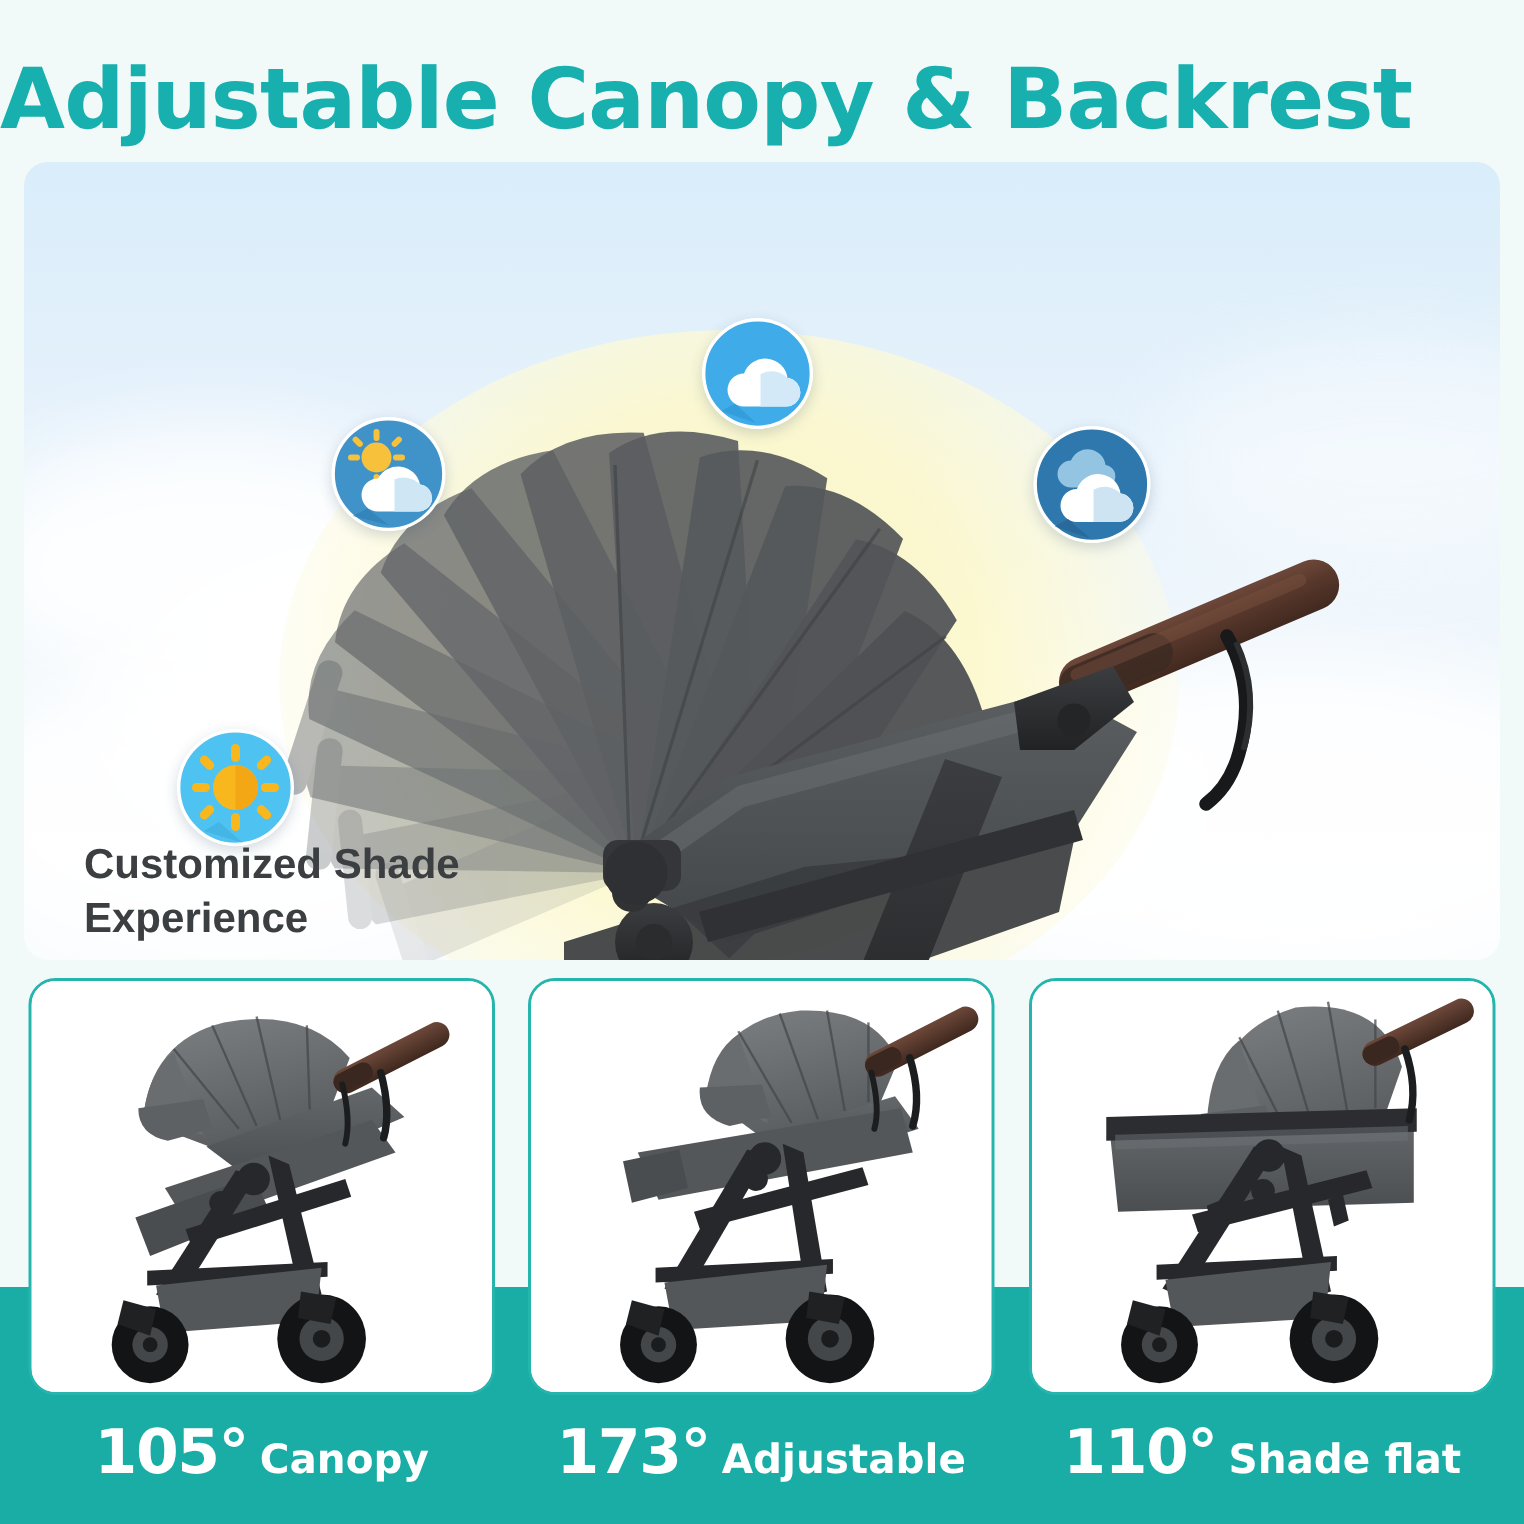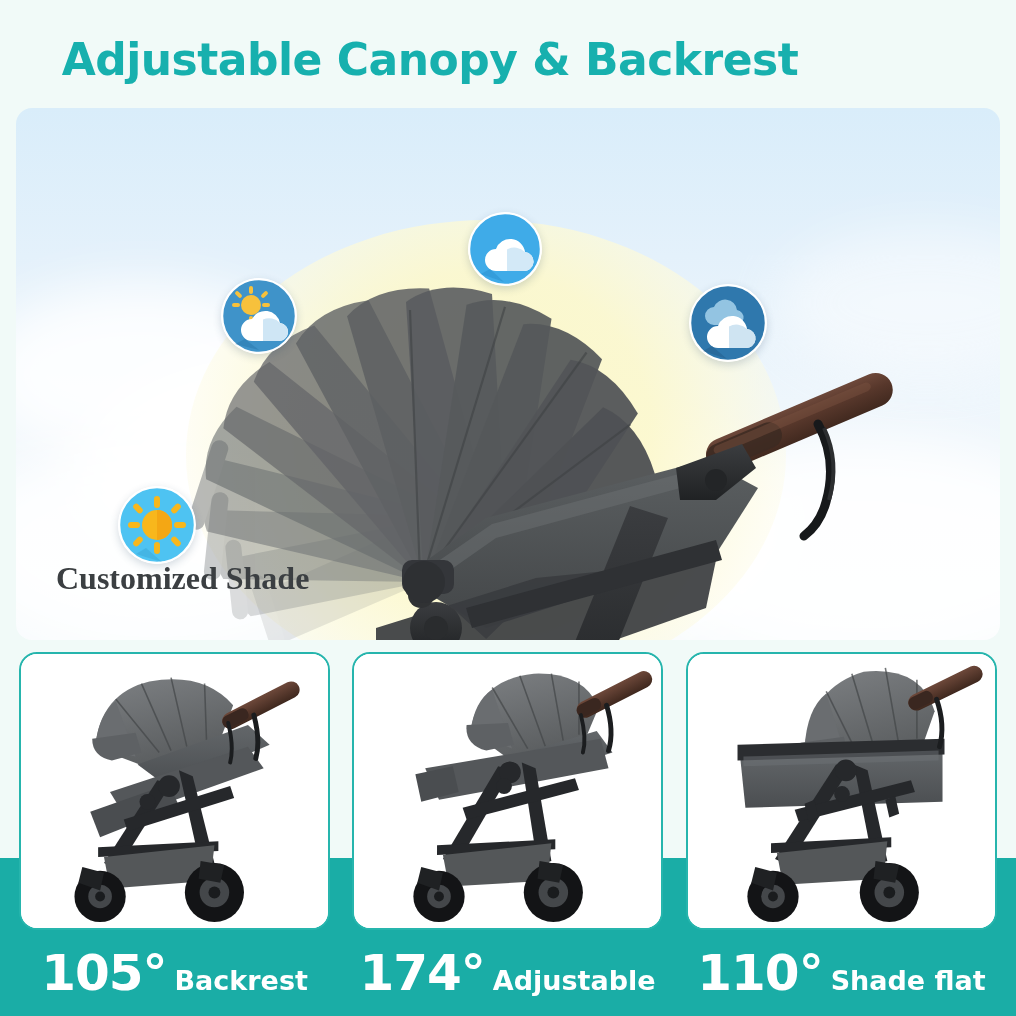--- a/index.html
+++ b/index.html
@@ -8,21 +8,21 @@
     font-family:"Liberation Sans", sans-serif;
     background:#f1faf8;
     position:relative;
     overflow:hidden;
   }
 
   
   #title {
     position:absolute; left:0; top:34px; width:860px;
     text-align:center;
-    font-size:44px;
+    font-size:56px;
     font-weight:bold;
     letter-spacing:-0.5px;
     color:#17b0ae;
     white-space:nowrap;
     font-family:"DejaVu Sans", sans-serif;
   }
 
   
   #hero {
     position:absolute; left:16px; top:108px;
@@ -66,25 +66,25 @@
     position:absolute;
     border-radius:50%;
     box-shadow:0 3px 9px rgba(40,70,100,.20);
     display:block;
   }
 
   
   #caption {
     position:absolute; left:40px; top:450px;
     width:300px;
-    font-size:32px;
+    font-size:28px;
     font-weight:bold;
     line-height:1.28;
     color:#3b3f42;
-    font-family:Liberation Serif, serif;
+    font-family:Liberation Sans, sans-serif;
   }
 
   
   #band {
     position:absolute; left:0; top:858px; width:1016px; height:158px;
     background:#1aada6;
   }
 
   
   .card {
@@ -108,21 +108,21 @@
     width:311px;
     text-align:center;
     color:#ffffff;
     white-space:nowrap;
     font-family:"DejaVu Sans", sans-serif;
   }
   #label1 { left:19px; }
   #label2 { left:352px; }
   #label3 { left:686px; }
   .label .deg {
-    font-size:50px; font-weight:bold; letter-spacing:-1px;
+    font-size:41px; font-weight:bold; letter-spacing:-1px;
     vertical-align:baseline;
   }
   .label .word {
     font-size:27px; font-weight:bold; margin-left:8px;
     vertical-align:baseline;
   }
 </style>
 </head>
 <body>
 
@@ -294,20 +294,21 @@
       <rect x="55" y="17" width="6" height="11" rx="3" transform="rotate(45 58 22.5)"></rect>
       <rect x="17" y="50" width="6" height="11" rx="3" transform="rotate(45 20 55.5)"></rect>
       <rect x="55" y="50" width="6" height="11" rx="3" transform="rotate(-45 58 55.5)"></rect>
     </g>
     <path d="M39,24 a15,15 0 0,1 0,30 Z" fill="#f4a714"></path>
     <path d="M28,62 L44,76 L18,68 Z" fill="#3aa8d6" opacity=".5"></path>
   </svg>
 
   <div id="caption">
     <div>Customized Shade</div>
+    <div>Experience</div>
   </div>
 </div>
 
 <div id="band"></div>
 
 <div class="card" id="card1">
   <svg viewBox="0 0 311 278">
     <defs>
       <linearGradient id="c1canopy" x1="0" y1="0" x2="0.4" y2="1">
         <stop offset="0%" stop-color="#7d8083"></stop>
@@ -491,20 +492,20 @@
       <circle cx="204" cy="242" r="30" fill="#131416"></circle>
       <circle cx="204" cy="242" r="15" fill="#44474a"></circle>
       <circle cx="204" cy="242" r="6" fill="#1a1c1e"></circle>
       <path d="M68,216 L90,222 L86,240 L64,232 Z" fill="#1f2123"></path>
       <path d="M190,210 L214,214 L210,232 L188,228 Z" fill="#1f2123"></path>
     </g>
   </svg>
 </div>
 
 <div class="label" id="label1">
-  <span class="deg">105°</span><span class="word">Backrest</span>
+  <span class="deg">105°</span><span class="word">Canopy</span>
 </div>
 <div class="label" id="label2">
-  <span class="deg">174°</span><span class="word">Adjustable</span>
+  <span class="deg">173°</span><span class="word">Adjustable</span>
 </div>
 <div class="label" id="label3">
   <span class="deg">110°</span><span class="word">Shade flat</span>
 </div>
 
 </body></html>

